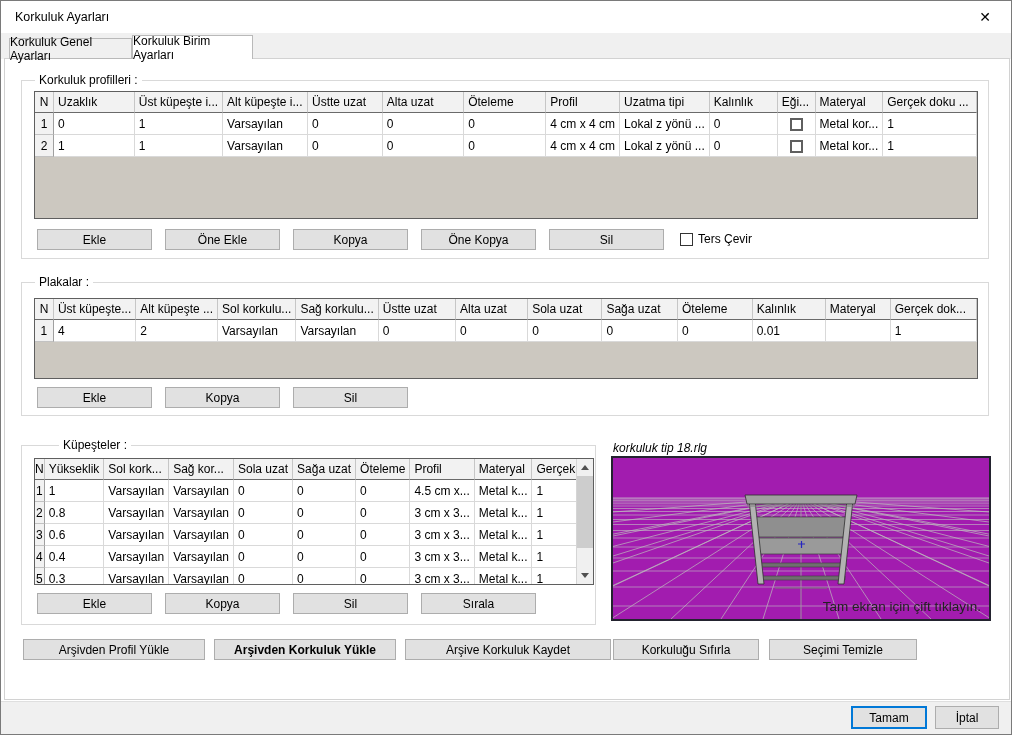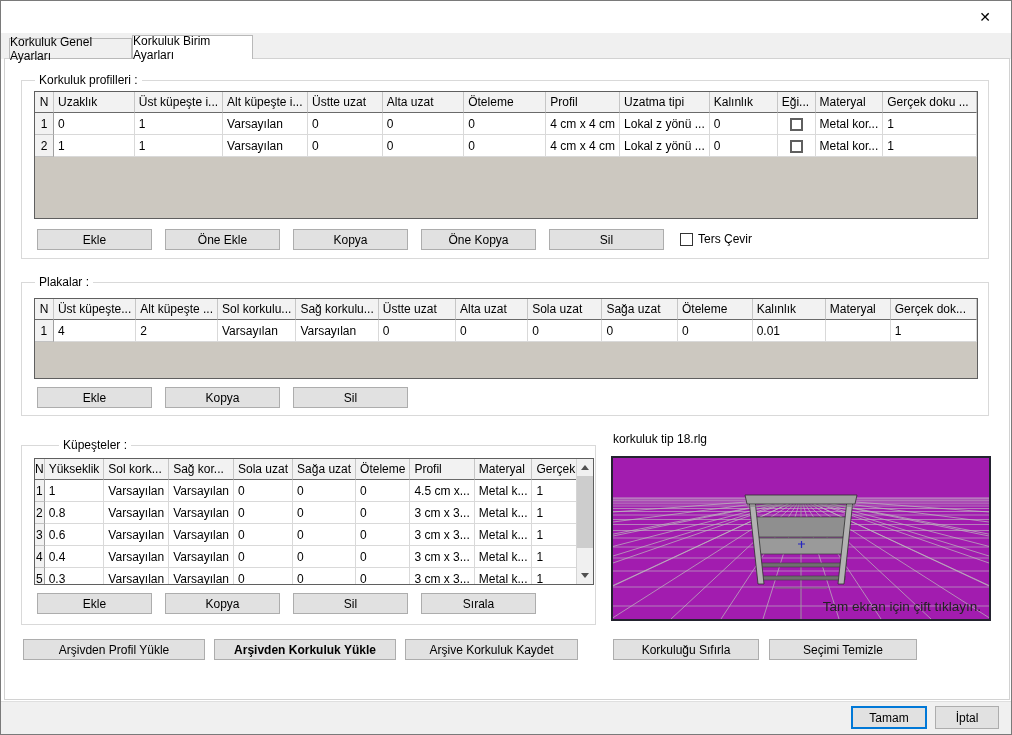--- a/index.html
+++ b/index.html
@@ -44,33 +44,34 @@
   .tri-down { width:0; height:0; border-left:4px solid transparent; border-right:4px solid transparent; border-top:5px solid #505050; }
   .vs-thumb { position:absolute; left:0; top:17px; width:16px; height:72px; background:#cdcdcd; }
   
   .btn { position:absolute; height:21px; background:#e1e1e1; border:1px solid #adadad;
     display:flex; align-items:center; justify-content:center; font-size:12px; cursor:default; }
   .btn-default { border:2px solid #0078d7; }
   
   .cb { position:absolute; width:13px; height:13px; border:1px solid #333; background:#fff; }
   .cb-label { position:absolute; line-height:15px; }
   
-  .preview-label { position:absolute; left:612px; top:431px; }
+  .preview-label { position:absolute; left:612px; top:440px;font-style:italic; }
   .preview-box { position:absolute; left:610px; top:455px; width:380px; height:165px;
     border:2px solid #23232f; background:#a21caf; }
   .preview-box svg { display:block; }
   
   .footer { position:absolute; left:0; top:700px; width:100%; height:35px; background:#f0f0f0; border-top:1px solid #dfdfdf; }
 </style>
 </head>
 <body>
 
 <div id="dialog">
 
   <div class="titlebar">
+    <div class="title">Korkuluk Ayarları</div>
     <div class="close-btn">
       <span>✕</span>
     </div>
   </div>
 
   <div class="tabstrip"></div>
   <div class="tabpane"></div>
   <div class="tab tab-inactive">
     <span>Korkuluk Genel Ayarları</span>
   </div>
@@ -346,21 +347,21 @@
   <div class="btn" style="left:420px;top:592px;width:115px;">
       <span>Sırala</span>
     </div>
 
   <div class="btn" style="left:22px;top:638px;width:182px;">
       <span>Arşivden Profil Yükle</span>
     </div>
   <div class="btn" style="left:213px;top:638px;width:182px;font-weight:bold;">
       <span>Arşivden Korkuluk Yükle</span>
     </div>
-  <div class="btn" style="left:404px;top:638px;width:173px;">
+  <div class="btn" style="left:404px;top:638px;width:206px;">
       <span>Arşive Korkuluk Kaydet</span>
     </div>
 
   <div class="preview-label">korkuluk tip 18.rlg</div>
   <div class="preview-box">
     <svg width="376" height="161" viewBox="0 0 376 161">
 
       <g stroke="#c4c4c4" stroke-width="0.6">
         <line x1="0" y1="41" x2="376" y2="41"></line>
           <line x1="0" y1="42.4" x2="376" y2="42.4"></line>

